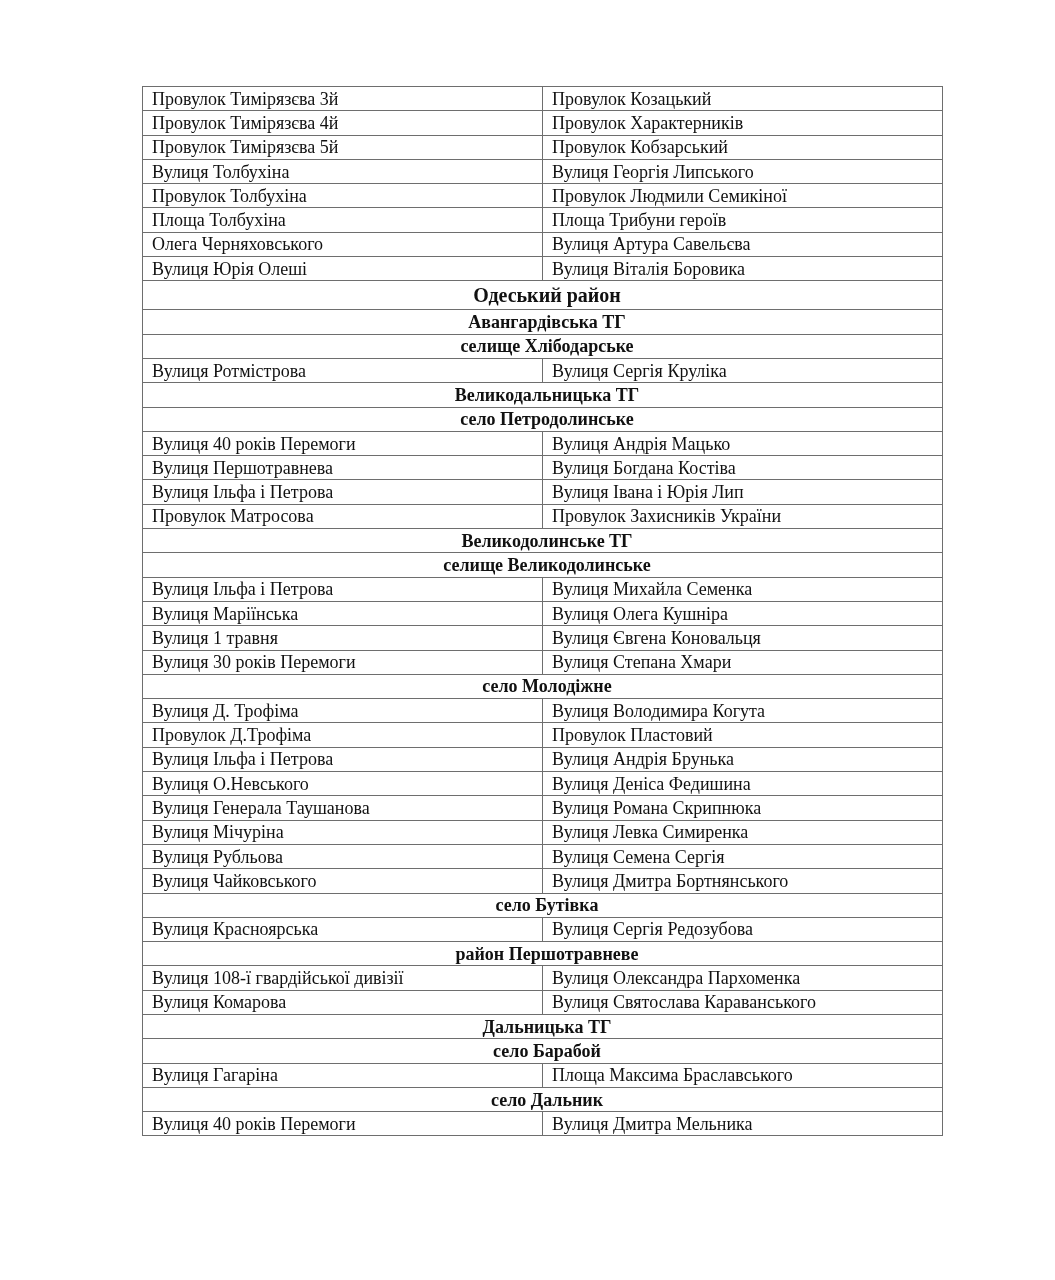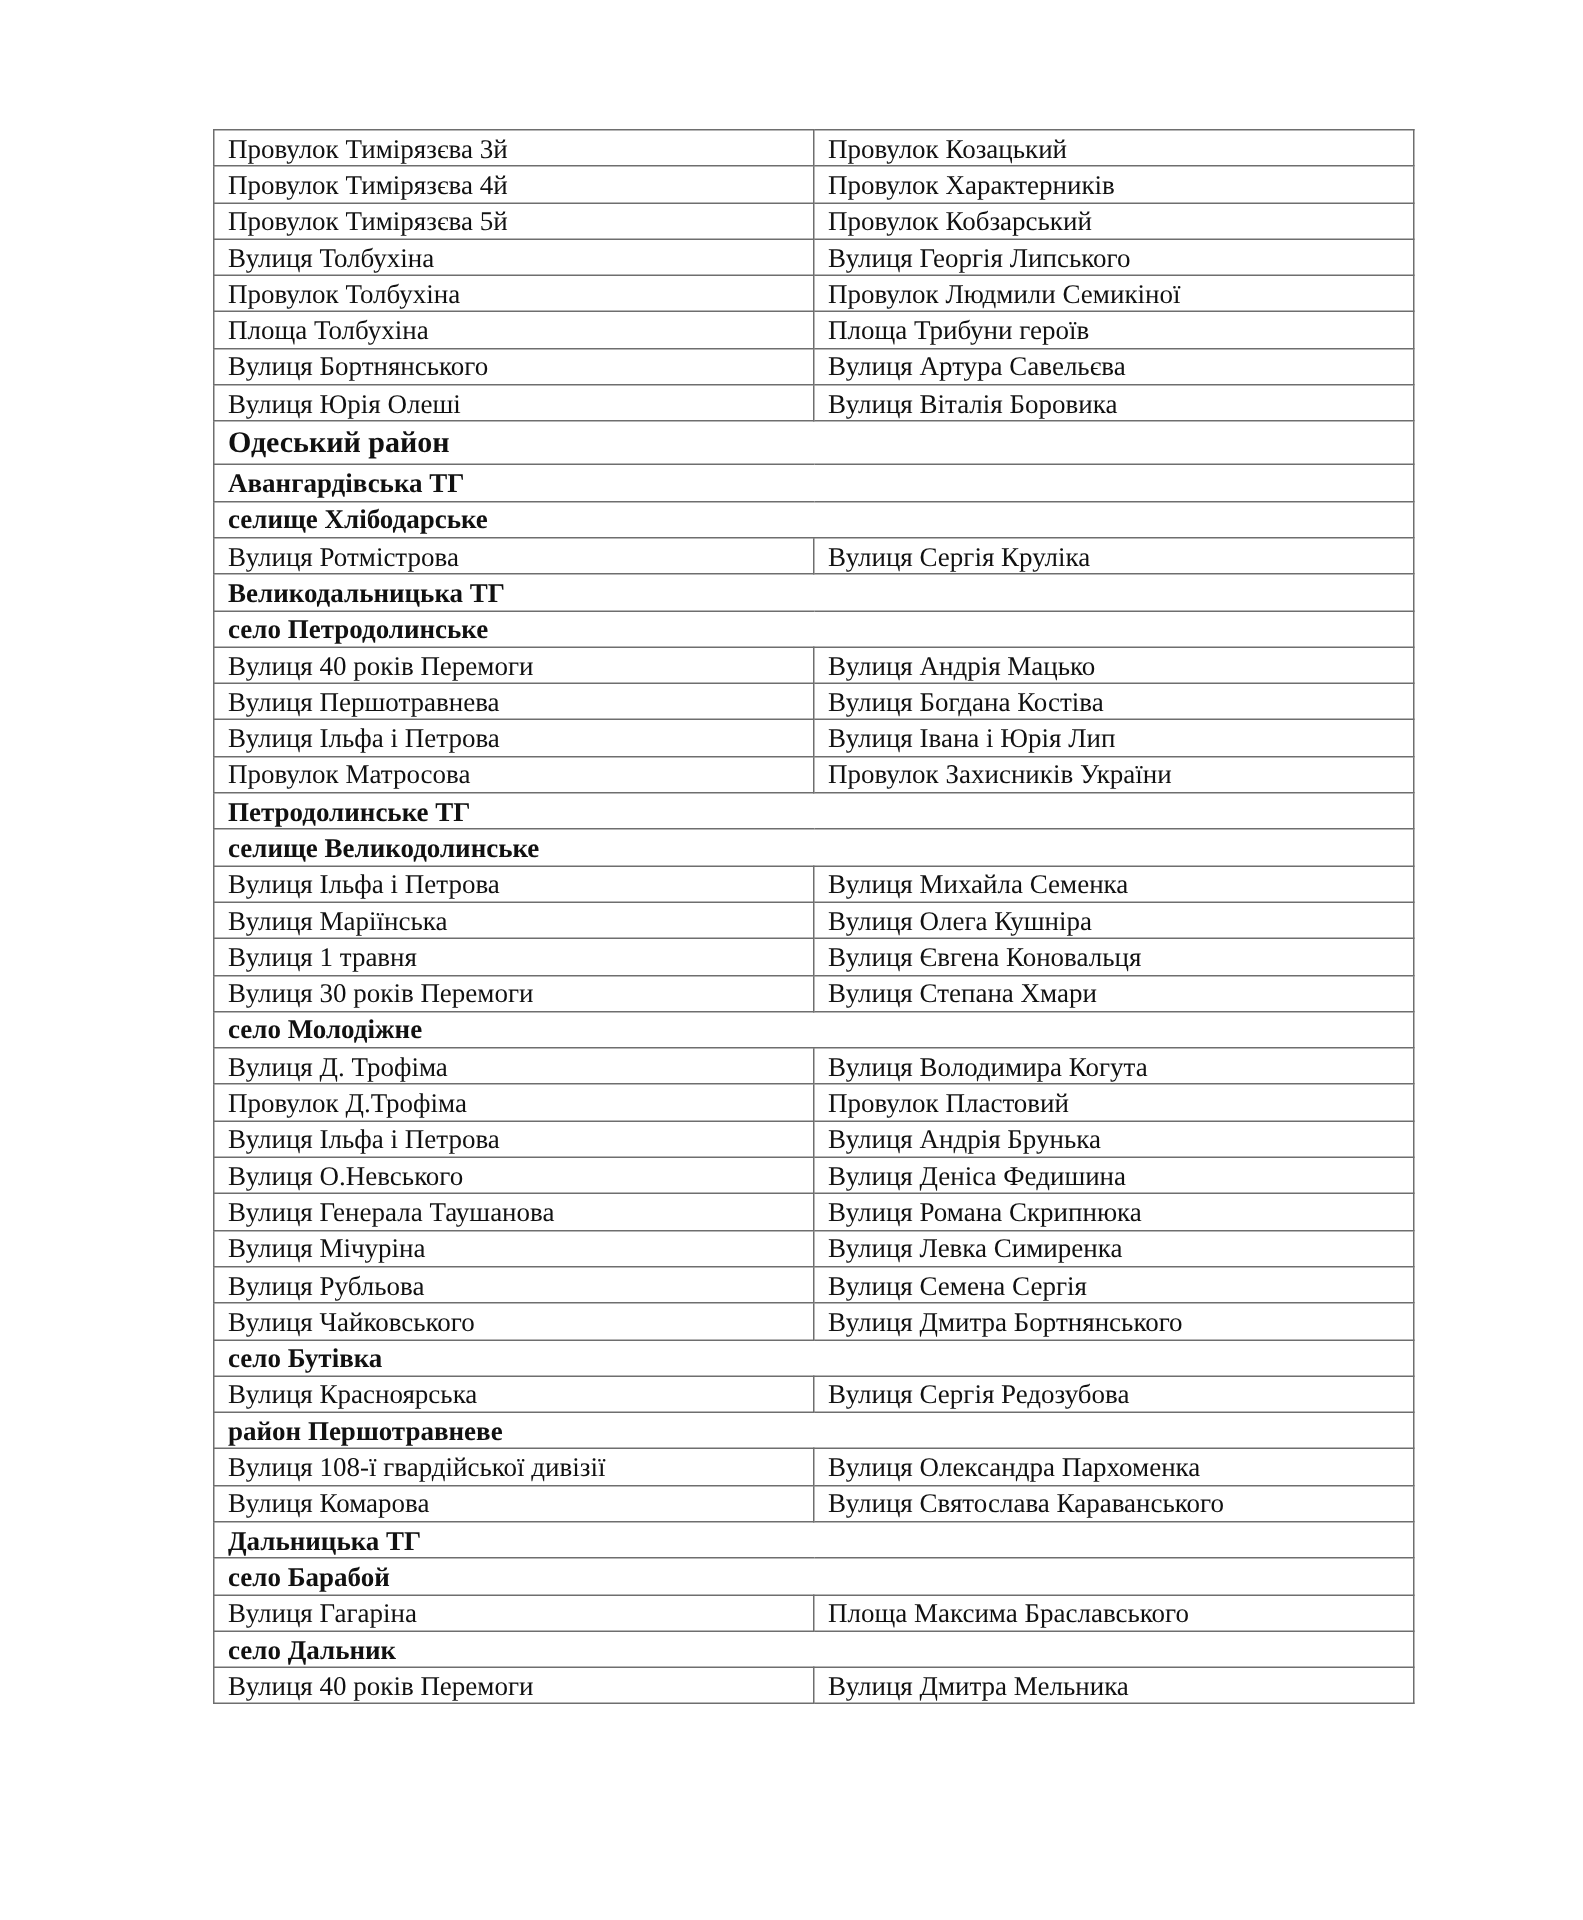--- a/index.html
+++ b/index.html
@@ -10,21 +10,21 @@
     border-collapse: collapse; table-layout: fixed;
     font-family: "Liberation Serif", "DejaVu Serif", serif;
     font-size: 18px; color: #111111;
   }
   table.streets td {
     border: 1px solid #6e6e6e; height: 23.3px; padding: 0 0 0 9px;
     line-height: 22px; white-space: nowrap; overflow: hidden; vertical-align: middle;
   }
   table.streets col.c1 { width: 400px; }
   table.streets col.c2 { width: 400px; }
-  td.hdr { text-align: left; font-weight: bold; padding: 0; }
+  td.hdr { text-align: center; font-weight: bold; padding: 0; }
   td.hdr.district { font-size: 20px; height: 28px; }
 </style>
 </head>
 <body>
 
 <div class="page">
   <table class="streets">
     <colgroup>
         <col class="c1">
         <col class="c2">
@@ -48,21 +48,21 @@
         </tr>
         <tr>
           <td>Провулок Толбухіна</td>
           <td>Провулок Людмили Семикіної</td>
         </tr>
         <tr>
           <td>Площа Толбухіна</td>
           <td>Площа Трибуни героїв</td>
         </tr>
         <tr>
-          <td>Вулиця Бортнянського</td>
+          <td>Олега Черняховського</td>
           <td>Вулиця Артура Савельєва</td>
         </tr>
         <tr>
           <td>Вулиця Юрія Олеші</td>
           <td>Вулиця Віталія Боровика</td>
         </tr>
         <tr>
           <td colspan="2" class="hdr district">Одеський район</td>
         </tr>
         <tr>
@@ -91,21 +91,21 @@
         </tr>
         <tr>
           <td>Вулиця Ільфа і Петрова</td>
           <td>Вулиця Івана і Юрія Лип</td>
         </tr>
         <tr>
           <td>Провулок Матросова</td>
           <td>Провулок Захисників України</td>
         </tr>
         <tr>
-          <td colspan="2" class="hdr community">Петродолинське ТГ</td>
+          <td colspan="2" class="hdr community">Великодолинське ТГ</td>
         </tr>
         <tr>
           <td colspan="2" class="hdr settlement">селище Великодолинське</td>
         </tr>
         <tr>
           <td>Вулиця Ільфа і Петрова</td>
           <td>Вулиця Михайла Семенка</td>
         </tr>
         <tr>
           <td>Вулиця Маріїнська</td>

